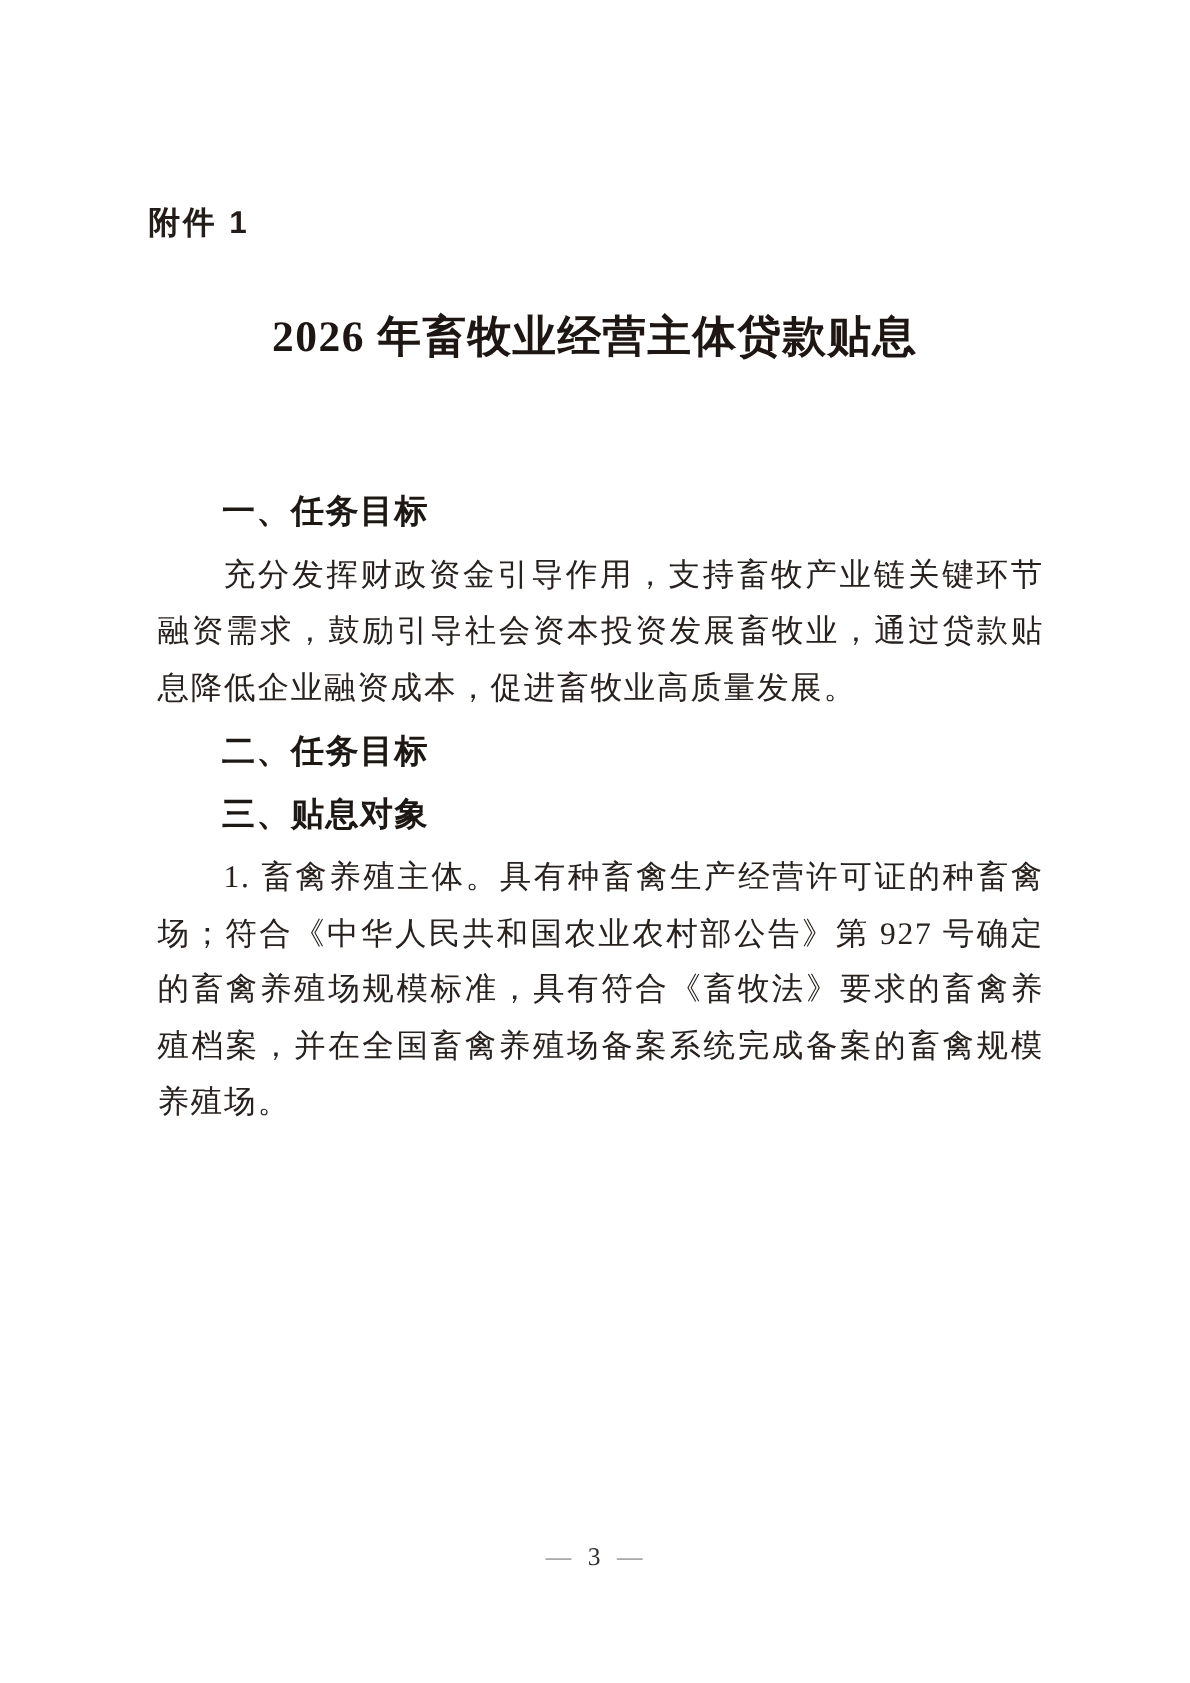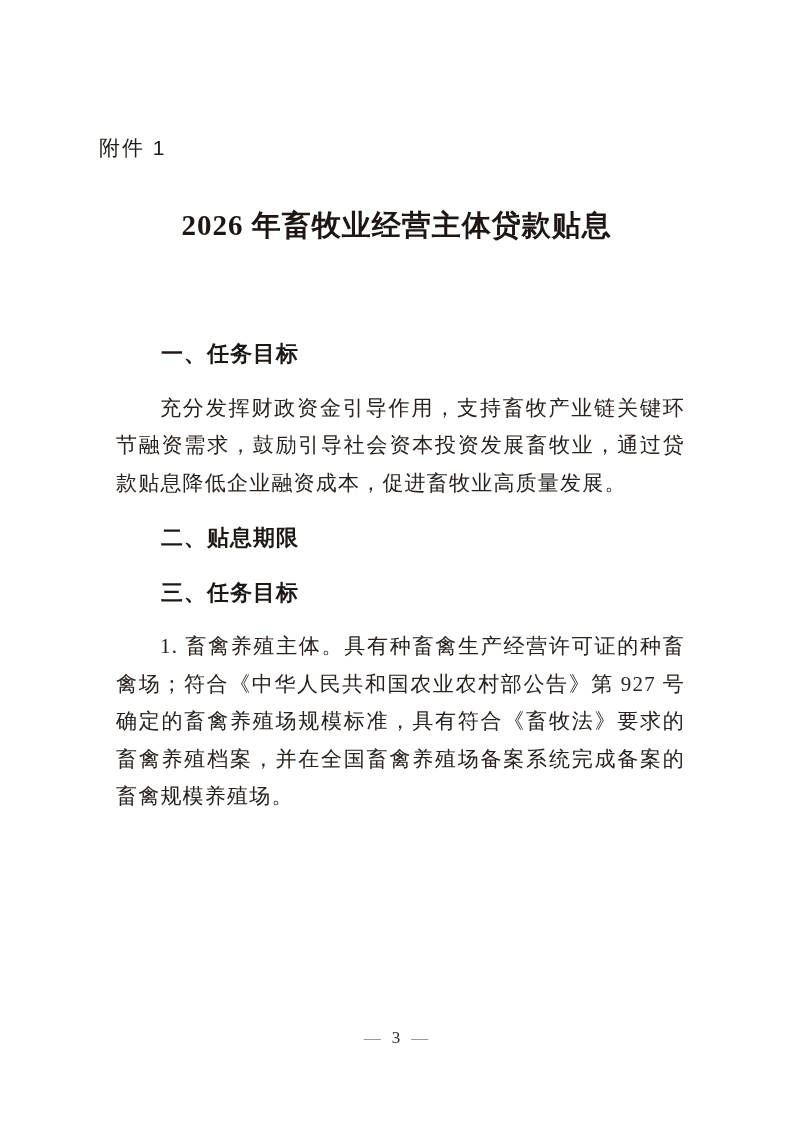--- a/index.html
+++ b/index.html
@@ -17,21 +17,21 @@
   .page {
     position: absolute;
     inset: 0;
     background: #ffffff;
   }
   .attachment-label {
     position: absolute;
     top: 134px;
     left: 99px;
     font-family: "Liberation Sans", "DejaVu Sans", sans-serif;
-    font-weight: 400;
+    font-weight: 700;
     font-size: 21px;
     letter-spacing: 2px;
     color: #241c18;
   }
   .doc-title {
     position: absolute;
     top: 205px;
     left: 0;
     width: 793px;
     text-align: center;
@@ -43,31 +43,31 @@
     color: #1d1613;
   }
   .body-block {
     position: absolute;
     top: 318px;
     left: 100px;
     width: 601px;
     color: #28211d;
   }
   .section-heading {
-    margin: 17px;
+    margin: 4px;
     font-family: "Liberation Sans", "DejaVu Sans", sans-serif;
     font-weight: 700;
     font-size: 22px;
     line-height: 37.5px;
     letter-spacing: 1px;
     text-indent: 44px;
     color: #1e1814;
   }
   .para {
-    margin: 16px;
+    margin: 5px;
     font-family: "Liberation Serif", "DejaVu Serif", serif;
     font-size: 21px;
     line-height: 37.5px;
     letter-spacing: 1.2px;
     text-indent: 44px;
     text-align: justify;
     text-justify: inter-character;
     text-align-last: left;
     color: #28211d;
   }
@@ -97,23 +97,23 @@
 
   <div class="doc-title">
     <div>2026 年畜牧业经营主体贷款贴息</div>
   </div>
 
   <div class="body-block">
 
     <h2 class="section-heading">一、任务目标</h2>
     <p class="para">充分发挥财政资金引导作用，支持畜牧产业链关键环节融资需求，鼓励引导社会资本投资发展畜牧业，通过贷款贴息降低企业融资成本，促进畜牧业高质量发展。</p>
 
-    <h2 class="section-heading">二、贴息期限</h2>
+    <h2 class="section-heading">二、任务目标</h2>
 
-    <h2 class="section-heading">三、任务目标</h2>
+    <h2 class="section-heading">三、贴息对象</h2>
     <p class="para">1. 畜禽养殖主体。具有种畜禽生产经营许可证的种畜禽场；符合《中华人民共和国农业农村部公告》第 927 号确定的畜禽养殖场规模标准，具有符合《畜牧法》要求的畜禽养殖档案，并在全国畜禽养殖场备案系统完成备案的畜禽规模养殖场。</p>
 
   </div>
 
   <div class="page-footer">
     <span class="dash">—</span><span>3</span><span class="dash">—</span>
   </div>
 
 </div>
 

